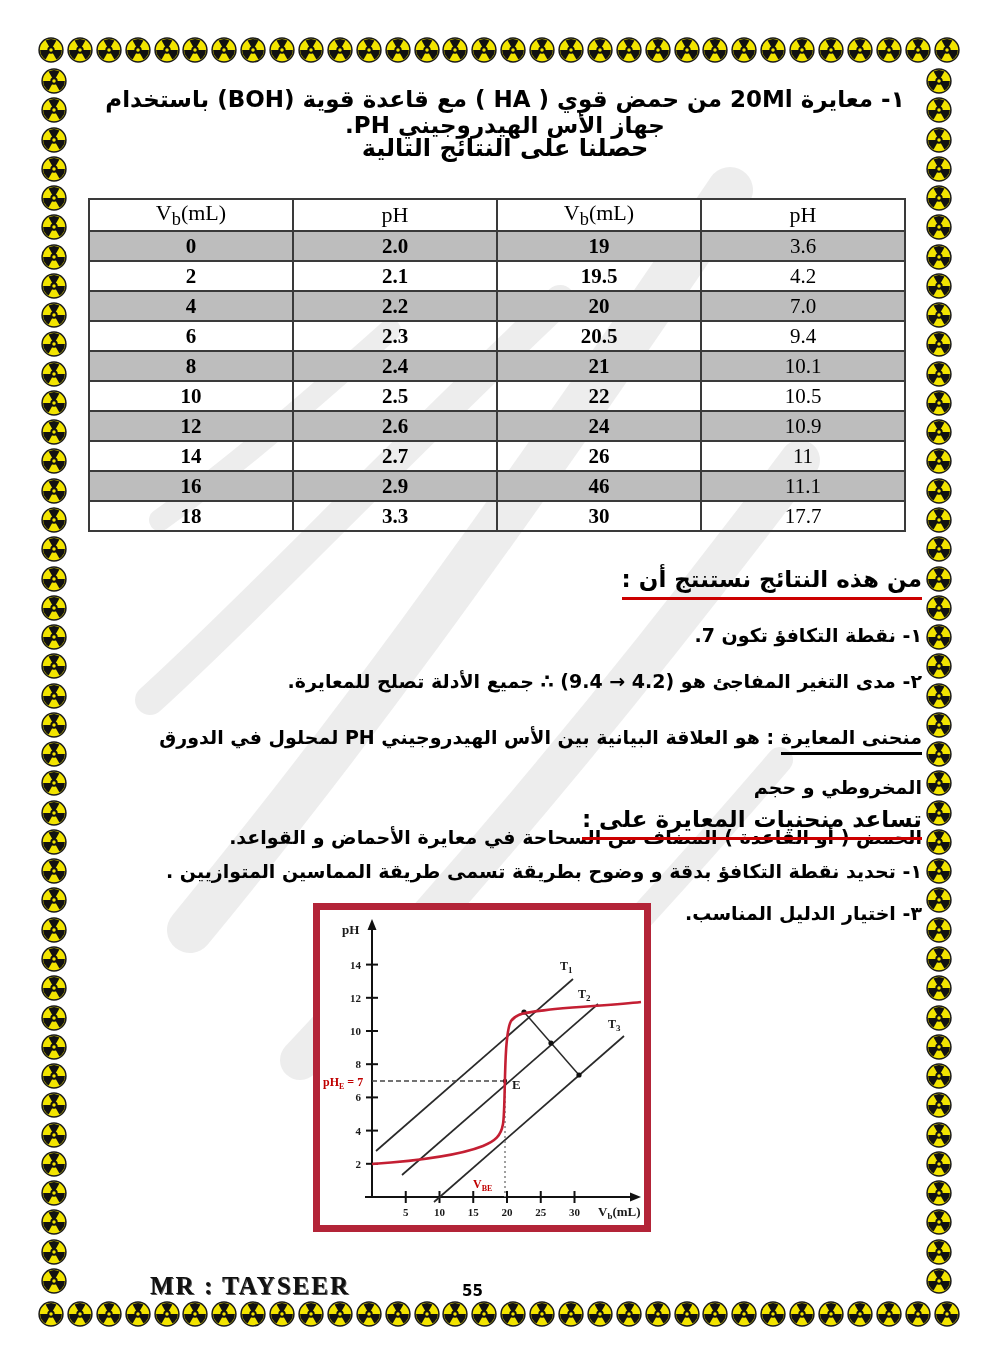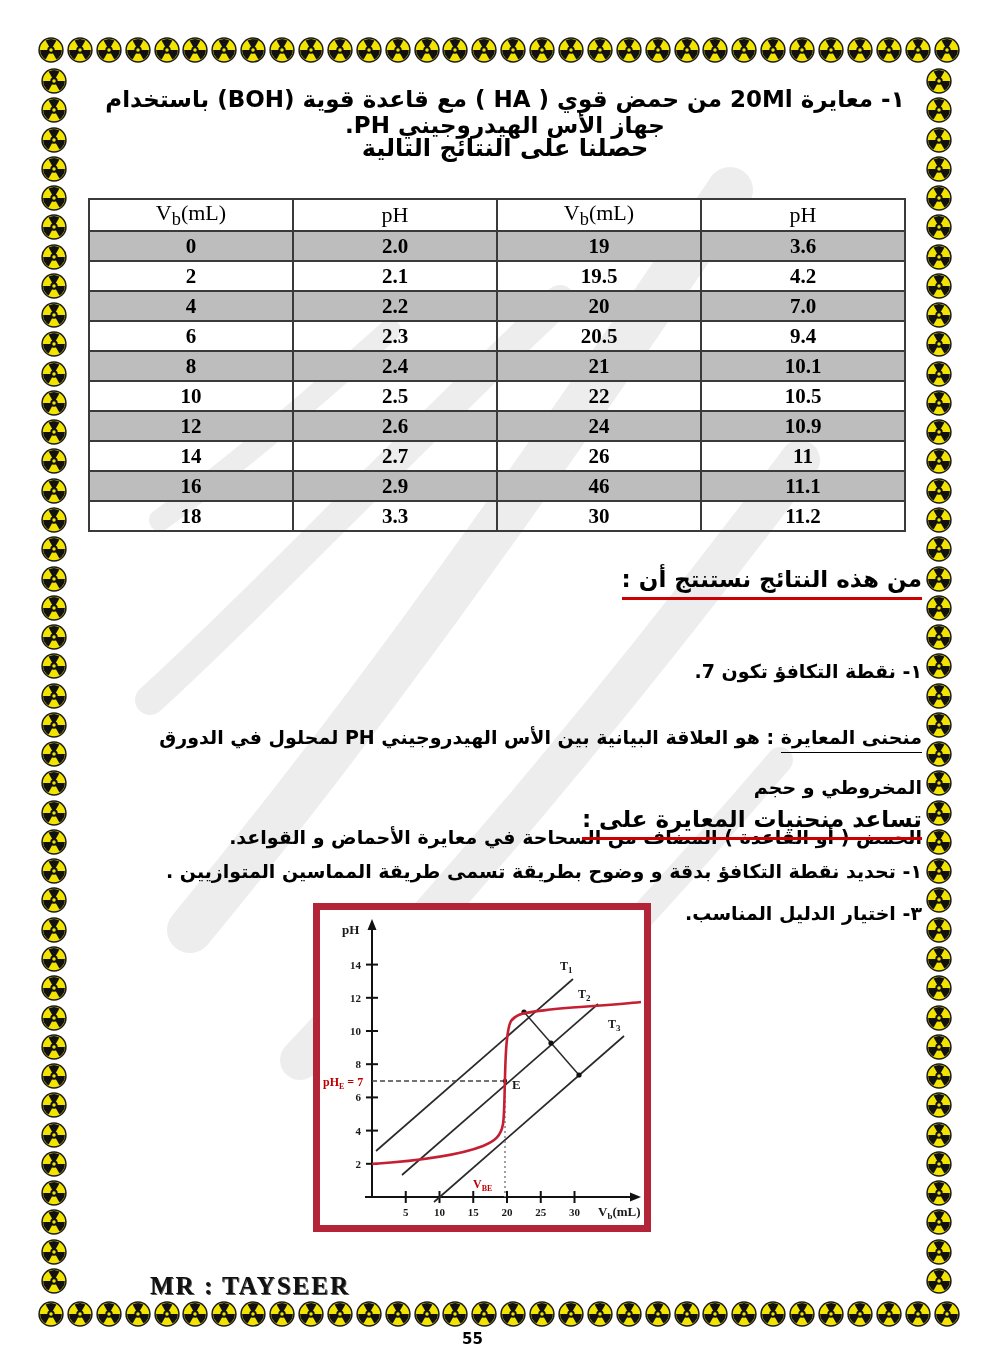--- a/index.html
+++ b/index.html
@@ -22,48 +22,48 @@
       direction:rtl;font-weight:700;font-size:24px;color:#000;}
 
   
   .data-table{position:absolute;left:88px;top:198px;width:818px;border-collapse:collapse;
       font-family:"Liberation Serif","DejaVu Serif",serif;table-layout:fixed;}
   .data-table td{border:2px solid #3a3a3a;height:28px;text-align:center;vertical-align:middle;
       font-size:21px;padding:0;}
   .data-table tr.hdr td{font-weight:400;background:#ffffff;font-size:22px;}
   .data-table tr.gray td{background:#bdbdbd;}
   .data-table td.c0,.data-table td.c1,.data-table td.c2{font-weight:700;}
-  .data-table td.c3{font-weight:700;}
+  .data-table td.c3{font-weight:400;}
 
   
   .ar{direction:rtl;text-align:right;color:#000;}
   .sec-heading{position:absolute;right:70px;font-weight:700;font-size:23px;text-align:center;}
   .sec-heading .ul-red{display:inline-block;border-bottom:3px solid #cc0000;padding-bottom:5px;}
   .body-item{position:absolute;right:70px;font-weight:700;font-size:19px;}
   .ltr-chunk{direction:ltr;unicode-bidi:embed;display:inline-block;}
-  .term-ul{border-bottom:1px solid #000000;padding-bottom:4px;font-weight:700;}
+  .term-ul{border-bottom:3px solid #000000;padding-bottom:4px;font-weight:700;}
   .def-par{position:absolute;right:70px;left:85px;font-weight:700;font-size:19px;line-height:50px;}
 
   
   #graph-box{position:absolute;left:313px;top:903px;width:324px;height:315px;
       border:7px solid #b32438;background:#ffffff;}
   #curve-svg{display:block;}
   .axis-label,.tick-label,.t-label,.e-label{font-family:"Liberation Serif","DejaVu Serif",serif;
       font-weight:700;fill:#1a1a1a;}
   .tick-label{font-size:11px;}
   .axis-label{font-size:13px;}
   .t-label{font-size:12px;}
   .e-label{font-size:13px;}
   .red-label{font-family:"Liberation Serif","DejaVu Serif",serif;font-weight:700;fill:#c00000;}
 
   
   .footer-brand{position:absolute;left:150px;top:1272px;font-family:"Liberation Serif","DejaVu Serif",serif;
       font-weight:700;font-size:25px;letter-spacing:2px;color:#111;
       text-shadow:1px 1px 0 #555;}
-  .page-number{position:absolute;left:462px;top:1282px;font-weight:700;font-size:15px;color:#000;margin-top:48px;}
+  .page-number{position:absolute;left:462px;top:1282px;font-weight:700;font-size:15px;color:#000;}
 </style>
 </head>
 <body>
 
 <div id="page">
 
   <svg width="0" height="0" style="position:absolute" aria-hidden="true">
     <defs>
       <symbol id="trefoil-sym" viewBox="0 0 24 24">
         <circle cx="12" cy="12" r="11" fill="#f2e400" stroke="#1a1a1a" stroke-width="1.4"></circle>
@@ -601,29 +601,35 @@
         <tr class="gray">
           <td class="c0">16</td>
           <td class="c1">2.9</td>
           <td class="c2">46</td>
           <td class="c3">11.1</td>
         </tr>
         <tr class="">
           <td class="c0">18</td>
           <td class="c1">3.3</td>
           <td class="c2">30</td>
-          <td class="c3">11.2</td>
+          <td class="c3">17.7</td>
         </tr>
       </tbody>
   </table>
 
   <div class="sec-heading ar" style="top:566px">
     <span class="ul-red">من هذه النتائج نستنتج أن :</span>
   </div>
-  <div class="body-item ar" style="top:660px">١- نقطة التكافؤ تكون 7.</div>
+  <div class="body-item ar" style="top:624px">١- نقطة التكافؤ تكون 7.</div>
+  <div class="body-item ar" style="top:670px">
+    <span>٢- مدى التغير المفاجئ هو</span>
+    <span class="ltr-chunk">(9.4 → 4.2)</span>
+    <span>∴</span>
+    <b>جميع الأدلة تصلح للمعايرة.</b>
+  </div>
 
   <div class="def-par ar" style="top:712px">
     <span class="term-ul">منحنى المعايرة</span><span> : </span><span>هو العلاقة البيانية بين الأس الهيدروجيني PH لمحلول في الدورق المخروطي و حجم</span>
     <br>
     <span>الحمض ( أو القاعدة ) المضاف من السحاحة في معايرة الأحماض و القواعد.</span>
   </div>
 
   <div class="sec-heading ar" style="top:806px">
     <span class="ul-red">تساعد منحنيات المعايرة على :</span>
   </div>

